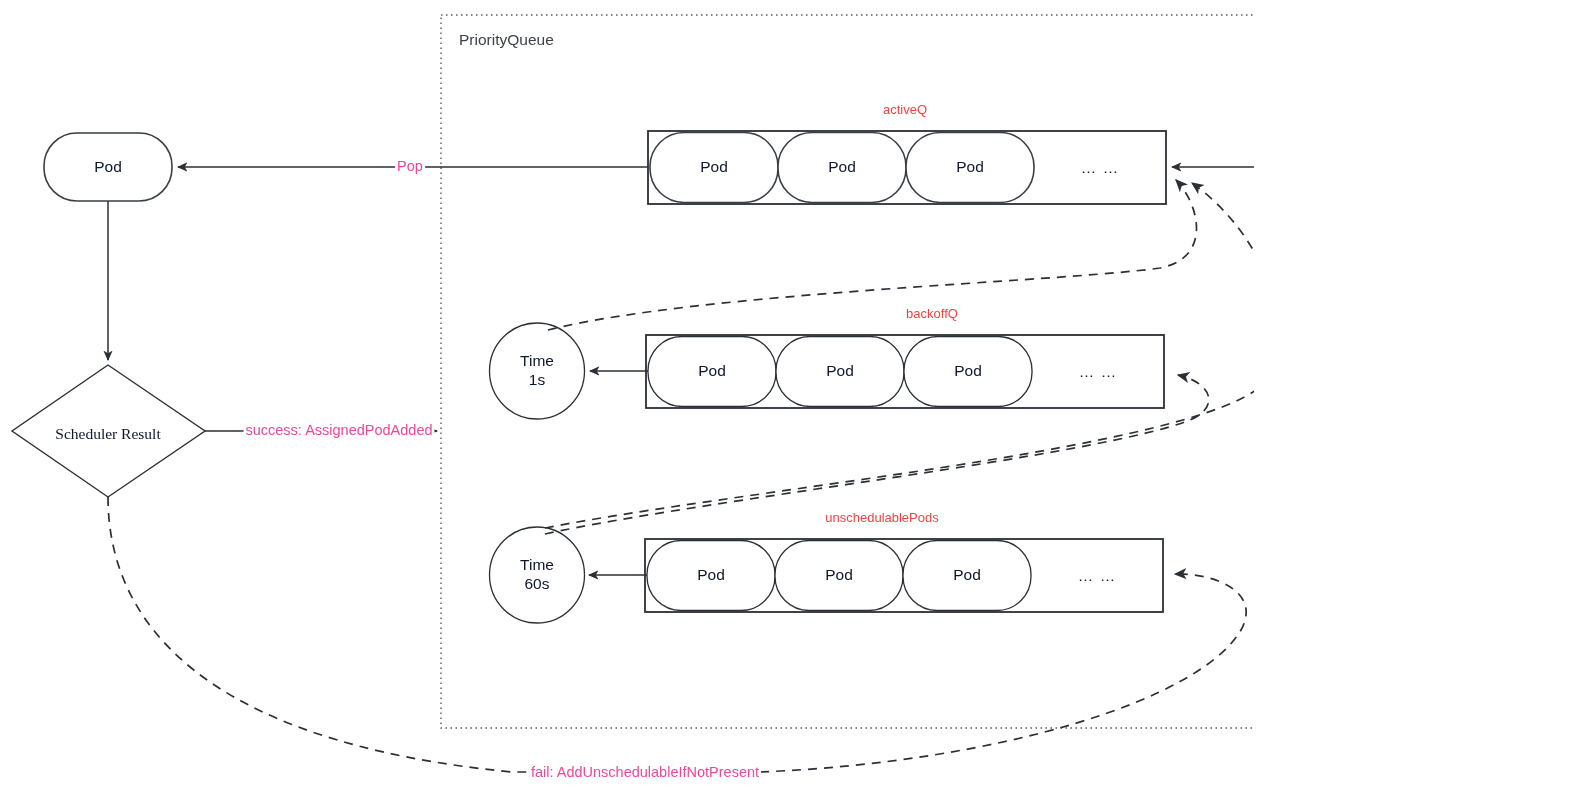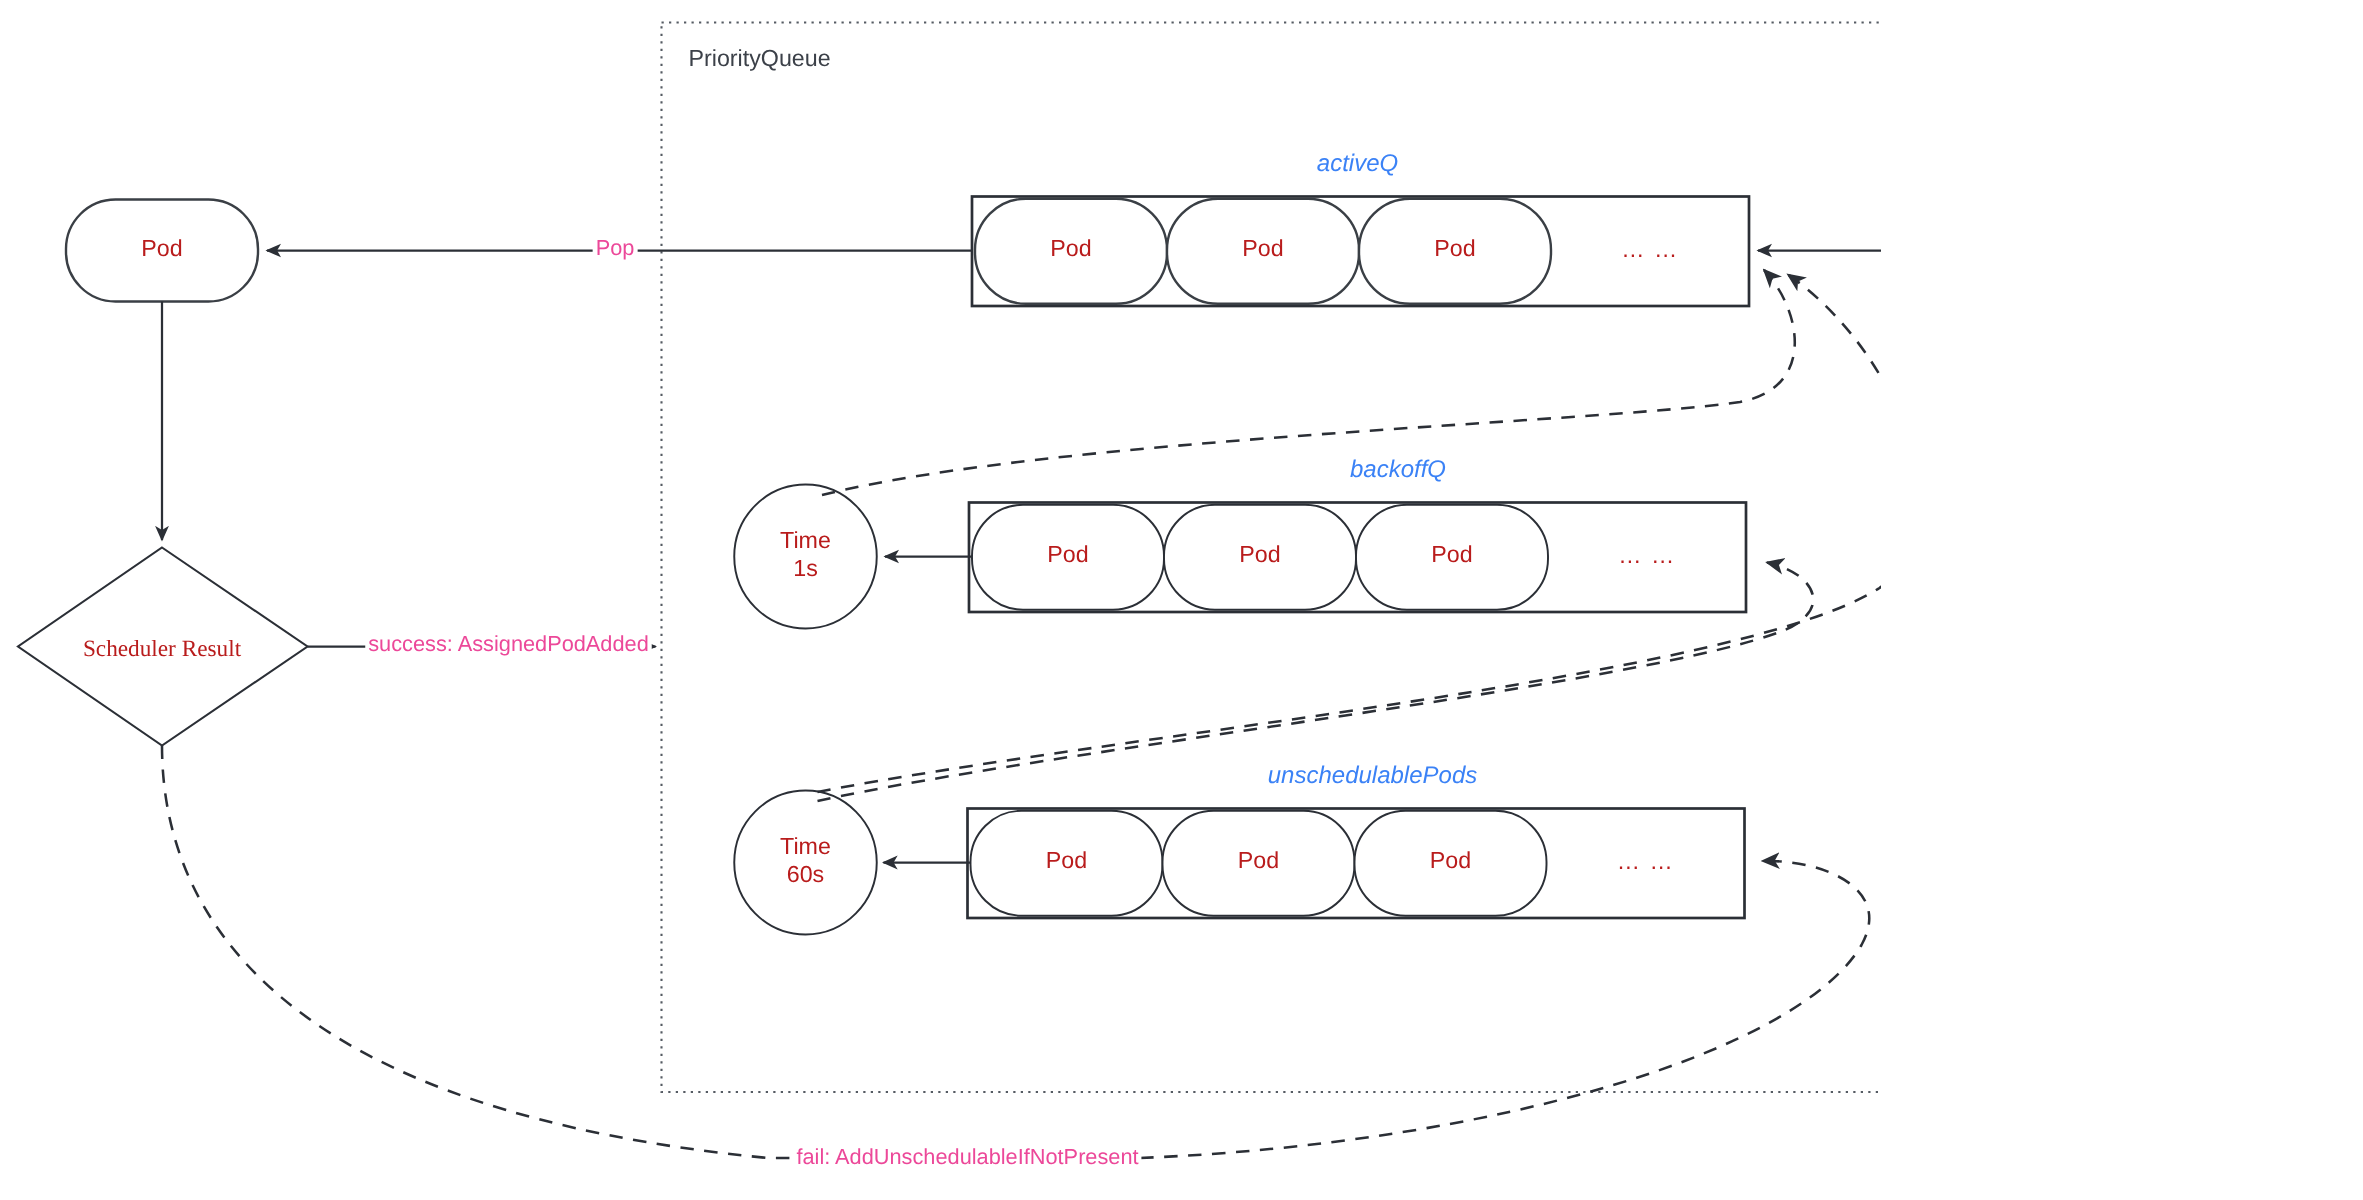--- a/index.html
+++ b/index.html
@@ -67,26 +67,25 @@
     white-space: nowrap;
     -webkit-user-select: none;
     user-select: none;
   }
   .lbl-center {
     transform: translate(-50%, -50%);
     text-align: center;
   }
   .lbl-node {
     font-size: 15.5px;
-    color: #b91c1c;
+    color: #0f172a;
   }
   .lbl-title {
-    font-size: 16px;
-    color: #3b82f6;
-    font-style: italic;
+    font-size: 13px;
+    color: #ef4444;
   }
   .lbl-edge {
     font-size: 14.5px;
     color: #ec4899;
     background: #ffffff;
     padding: 0 2px;
   }
   .lbl-group {
     font-size: 15.5px;
     color: #3c4149;
@@ -155,21 +154,21 @@
     <path class="dashed-edge" d="M 545 528 C 740 490 1160 452 1253 392 C 1310 352 1268 236 1192 183" marker-end="url(#arrow-dash)"></path>
 
     <path class="dashed-edge" d="M 108 497 C 108 620 200 742 512 772 L 760 772"></path>
     <path class="dashed-edge" d="M 760 772 C 1000 762 1200 700 1241 630 C 1262 592 1215 573 1175 574" marker-end="url(#arrow-dash)"></path>
   </svg>
 
   <div class="lbl lbl-group" style="left:459px; top:31px;">PriorityQueue</div>
 
   <div class="lbl lbl-center lbl-title" style="left:905px; top:110px;">activeQ</div>
   <div class="lbl lbl-center lbl-title" style="left:904px; top:314px;margin-left:28px;">backoffQ</div>
-  <div class="lbl lbl-center lbl-title" style="left:915px; top:518px;text-align:center;">unschedulablePods</div>
+  <div class="lbl lbl-center lbl-title" style="left:882px; top:518px;text-align:center;">unschedulablePods</div>
 
   <div class="lbl lbl-center lbl-node" style="left:714px; top:167px;">Pod</div>
   <div class="lbl lbl-center lbl-node" style="left:842px; top:167px;">Pod</div>
   <div class="lbl lbl-center lbl-node" style="left:970px; top:167px;">Pod</div>
   <div class="lbl lbl-center lbl-node ell" style="left:1100px; top:168px;">… …</div>
 
   <div class="lbl lbl-center lbl-node" style="left:712px; top:371px;">Pod</div>
   <div class="lbl lbl-center lbl-node" style="left:840px; top:371px;">Pod</div>
   <div class="lbl lbl-center lbl-node" style="left:968px; top:371px;">Pod</div>
   <div class="lbl lbl-center lbl-node ell" style="left:1098px; top:372px;">… …</div>

